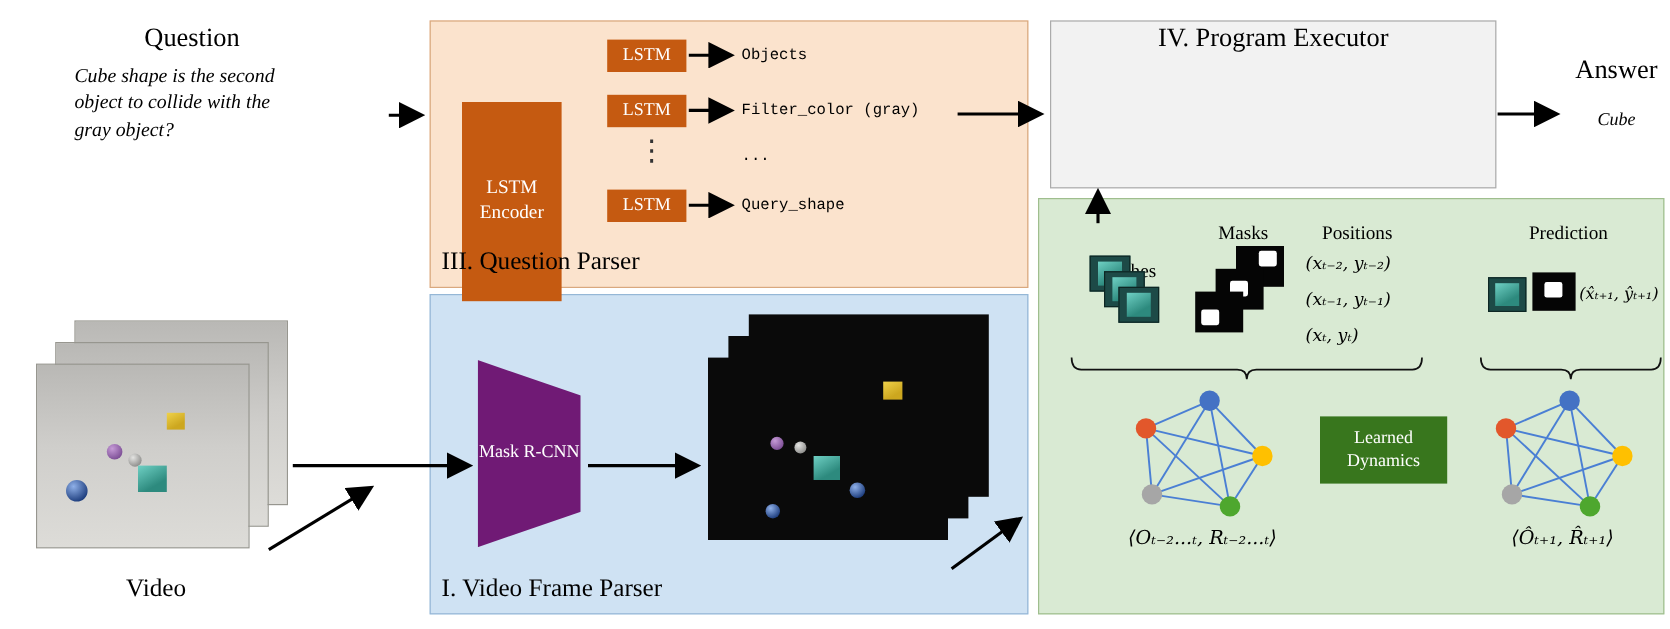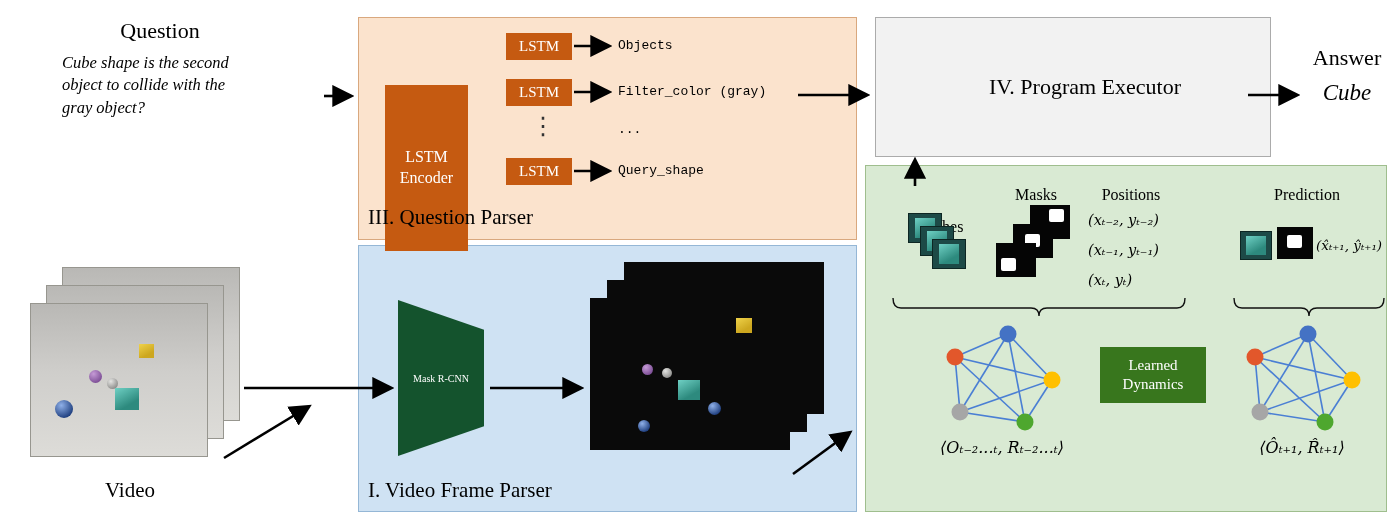--- a/index.html
+++ b/index.html
@@ -2,21 +2,21 @@
 <html><head>
 <meta charset="utf-8">
 <style>
   html,body {margin:0; padding:0; background:#fff;}
   .canvas {position:relative; width:1392px; height:524px; background:#fff;
            font-family:"Liberation Serif","DejaVu Serif",serif; overflow:hidden;}
   .abs {position:absolute;}
   .box {position:absolute; border:1px solid;}
   #qp-box {left:358px; top:17px; width:497px; height:221px; background:#fbe3cd; border-color:#d9a87e;}
   #pe-box {left:875px; top:17px; width:370px; height:138px; background:#f2f2f2; border-color:#ababab;
-           display:flex; align-items:center; justify-content:center; font-size:22px;padding-left:24px;}
+           display:flex; align-items:flex-start; justify-content:center; font-size:22px;}
   #vp-box {left:358px; top:245px; width:497px; height:265px; background:#cfe2f3; border-color:#95b7d6;}
   #dp-box {left:865px; top:165px; width:520px; height:345px; background:#d9ead3; border-color:#9fbe8e;}
   .section-label {position:absolute; font-size:21px; color:#000; white-space:nowrap;}
   .title {position:absolute; font-size:22px; text-align:center;}
   .italic {font-style:italic;}
   .q-line {font-size:16.5px; font-style:italic; line-height:1.35; white-space:nowrap;}
   .orangebox {background:#c55a11; color:#fff; position:absolute; display:flex;
               align-items:center; justify-content:center; text-align:center;}
   .enc {font-size:16px; line-height:1.3;margin-top:45px;}
   .lstm {font-size:15px;}
@@ -31,24 +31,24 @@
            background:linear-gradient(180deg,#b9b8b5 0%,#cfcecb 45%,#dddcd8 100%);}
   .bframe {position:absolute; width:200px; height:152px; background:#0a0a0a;}
   .cube {position:absolute;}
   .cube-yellow {background:linear-gradient(150deg,#efd24a,#cda71f 70%);}
   .cube-teal {background:linear-gradient(150deg,#6fd0c4,#2d8a7e 70%);}
   .sphere {position:absolute; border-radius:50%;}
   .sph-purple {background:radial-gradient(circle at 35% 30%,#c59ad6,#7d4f96 75%);}
   .sph-gray {background:radial-gradient(circle at 35% 30%,#e4e4e2,#8f8f8d 75%);}
   .sph-blue {background:radial-gradient(circle at 35% 30%,#8fb0e8,#1f3f7f 75%);}
   
-  #funnel {position:absolute; left:398px; top:300px; width:86px; height:156px; background:#14532d;
+  #funnel {position:absolute; left:398px; top:300px; width:86px; height:156px; background:#701a75;
            clip-path:polygon(0% 0%, 100% 19%, 100% 81%, 0% 100%);
            display:flex; align-items:center; justify-content:center; text-align:center;
-           color:#fff; font-size:10px; line-height:1.3;}
+           color:#fff; font-size:15px; line-height:1.3;}
   
   .patch {position:absolute; background:#1d4a47; border:1px solid #0d2623;}
   .patch::after {content:""; position:absolute; inset:15% 18%;
                  background:linear-gradient(150deg,#6fd0c4,#2d8a7e 70%);}
   .mask {position:absolute; background:#050505;}
   .blob {position:absolute; background:#fff; border-radius:2px; width:15px; height:13px;}
   #ld-box {position:absolute; left:1100px; top:347px; width:106px; height:56px; background:#38761d;
            color:#fff; display:flex; align-items:center; justify-content:center; text-align:center;
            font-size:15px; line-height:1.25;}
   .overlay {position:absolute; left:0; top:0; pointer-events:none;}
@@ -80,21 +80,21 @@
   <div class="orangebox lstm" style="left:506px; top:79px;  width:66px; height:27px;">LSTM</div>
   <div class="orangebox lstm" style="left:506px; top:158px; width:66px; height:27px;">LSTM</div>
   <div class="vdots" style="left:531px; top:114px;">⋮</div>
   <div class="mono" style="left:618px; top:38px;">Objects</div>
   <div class="mono" style="left:618px; top:84px;">Filter_color (gray)</div>
   <div class="mono" style="left:618px; top:122px;">...</div>
   <div class="mono" style="left:618px; top:163px;">Query_shape</div>
   <div class="section-label" style="left:368px; top:205px;">III. Question Parser</div>
 
   <div class="title" style="left:1302px; top:45px; width:90px;">Answer</div>
-  <div class="title italic" style="left:1302px; top:80px; width:90px; font-size:23px;">Cube</div>
+  <div class="title italic" style="left:1302px; top:92px; width:90px; font-size:15px;">Cube</div>
 
   <div class="vframe" style="left:62px; top:267px;">
     <div class="cube cube-yellow" style="left:108px; top:40px; width:15px; height:14px;"></div>
   </div>
   <div class="vframe" style="left:46px; top:285px;">
     <div class="cube cube-yellow" style="left:108px; top:40px; width:15px; height:14px;"></div>
   </div>
   <div class="vframe" style="left:30px; top:303px;">
     <div class="cube cube-yellow" style="left:108px; top:40px; width:15px; height:14px;"></div>
     <div class="sphere sph-purple" style="left:58px; top:66px; width:13px; height:13px;"></div>

